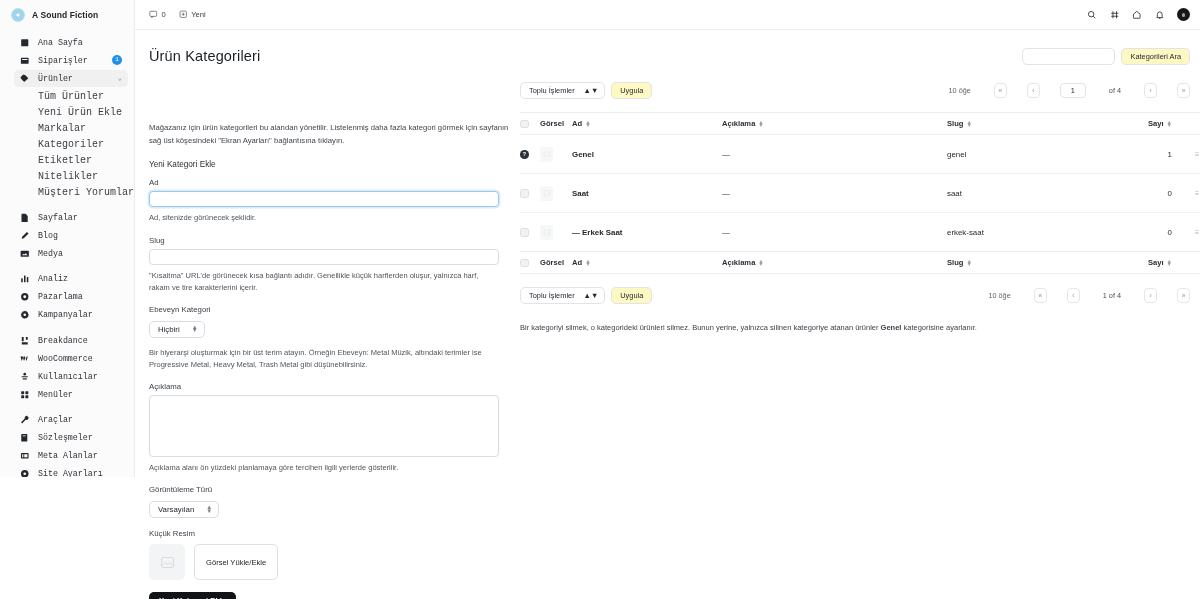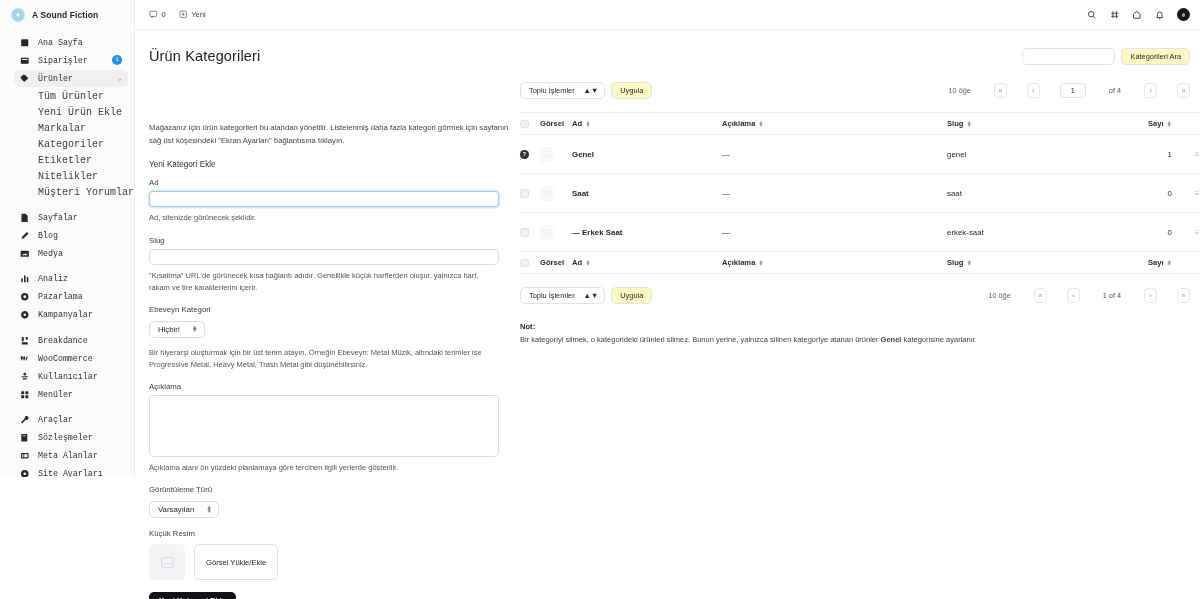--- a/index.html
+++ b/index.html
@@ -732,20 +732,19 @@
             <span class="pager-count">10 öğe</span>
             <button class="pg-btn">«</button>
             <button class="pg-btn">‹</button>
             <span class="pg-total">1 of 4</span>
             <button class="pg-btn">›</button>
             <button class="pg-btn">»</button>
           </div>
         </div>
 
         <div class="note">
-          <div class="note-t">Not:</div>
           <div class="note-b"><span>Bir kategoriyi silmek, o kategorideki ürünleri silmez. Bunun yerine, yalnızca silinen kategoriye atanan ürünler </span><b>Genel</b><span> kategorisine ayarlanır.</span></div>
         </div>
 
       </section>
     </div>
   </div>
 </div>
 
 </body></html>

